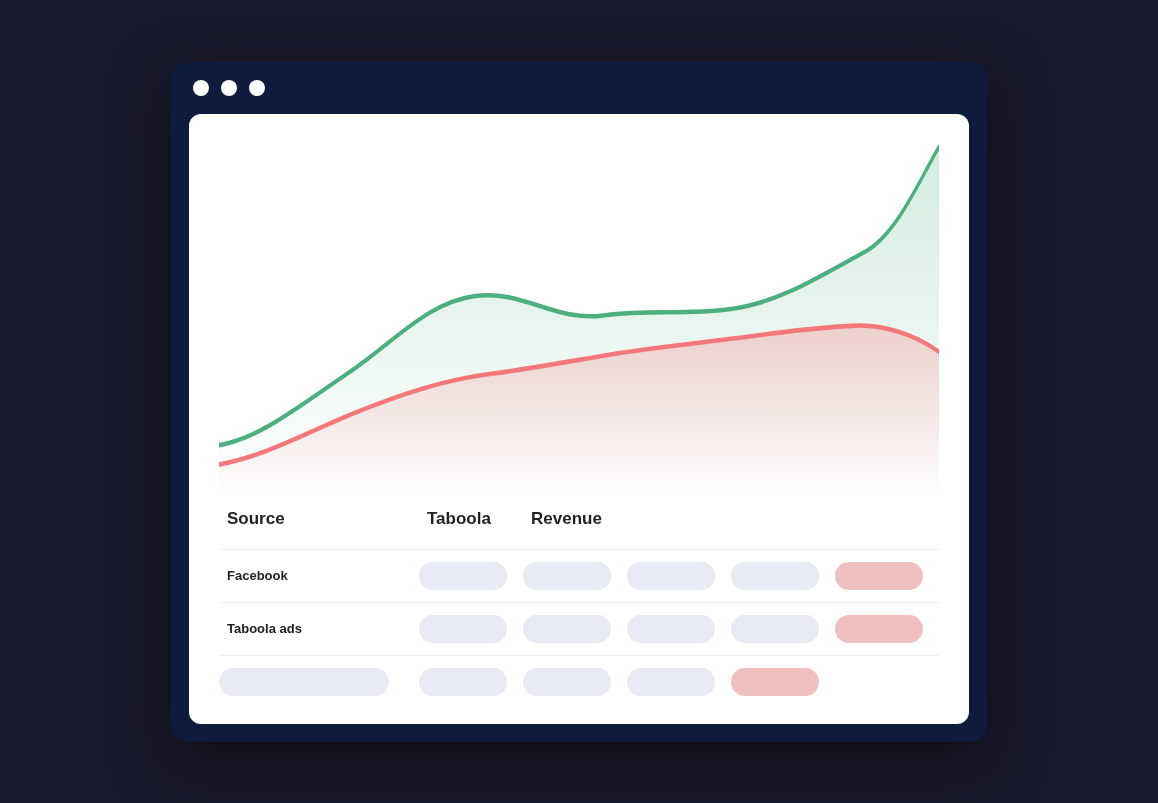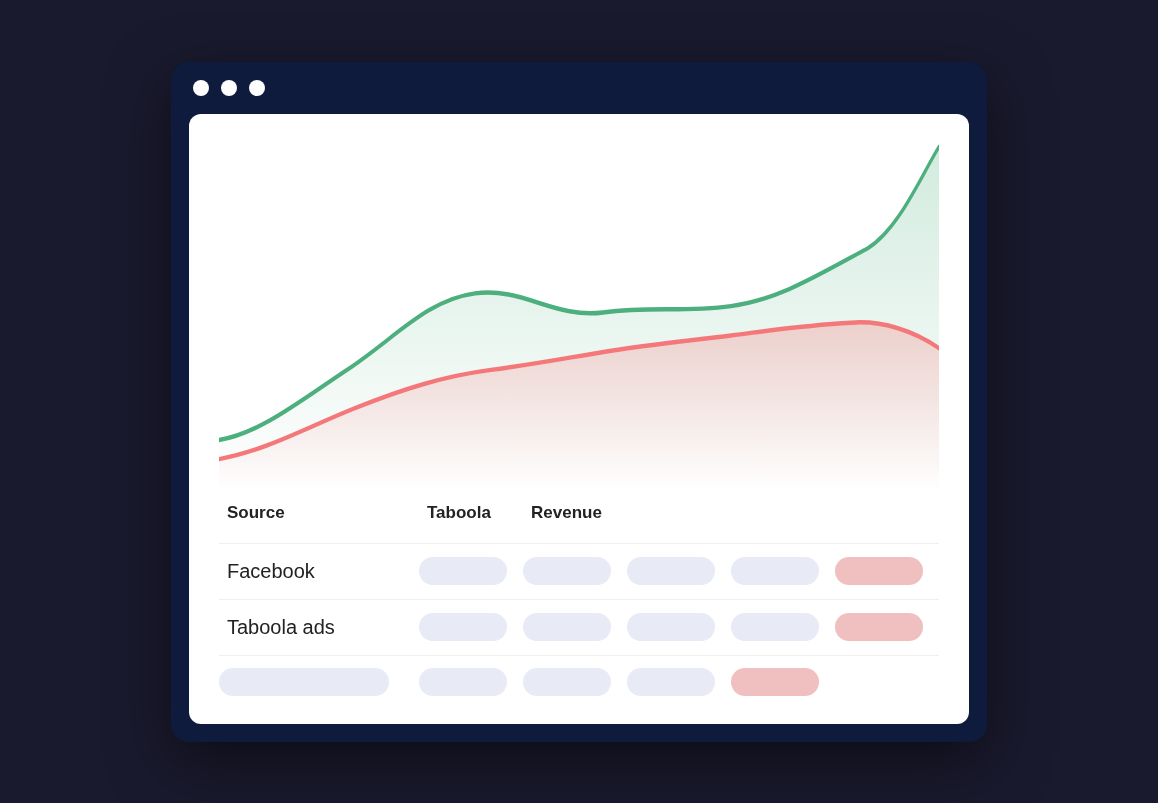--- a/index.html
+++ b/index.html
@@ -82,22 +82,22 @@
     }
 
     .table-row {
       display: grid;
       grid-template-columns: 200px 1fr 1fr 1fr 1fr 1fr;
       padding: 8px 0;
       align-items: center;
     }
 
     .row-label {
-      font-size: 20px;
-      font-weight: 400;
+      font-size: 13px;
+      font-weight: 700;
       color: #222;
       padding: 4px 8px;
     }
 
     .pill {
       height: 28px;
       border-radius: 20px;
       background: #e8eaf6;
       margin: 0 8px 0 0;
       width: 85%;

